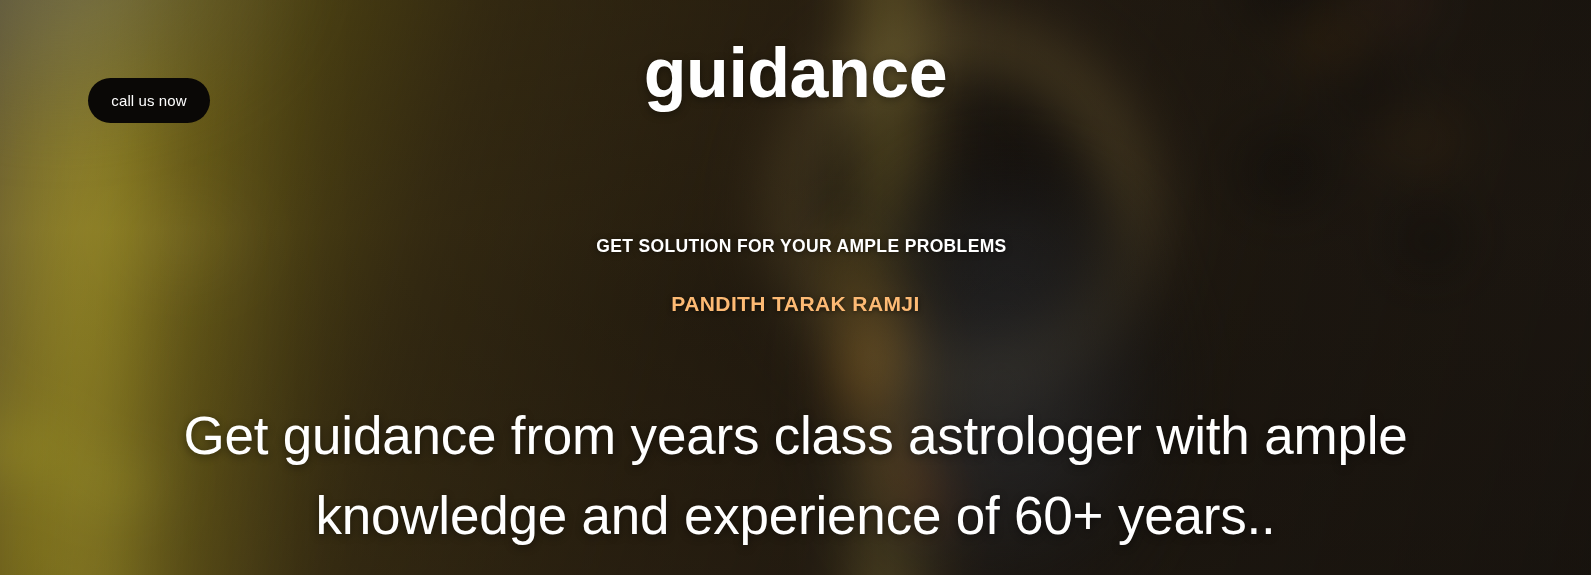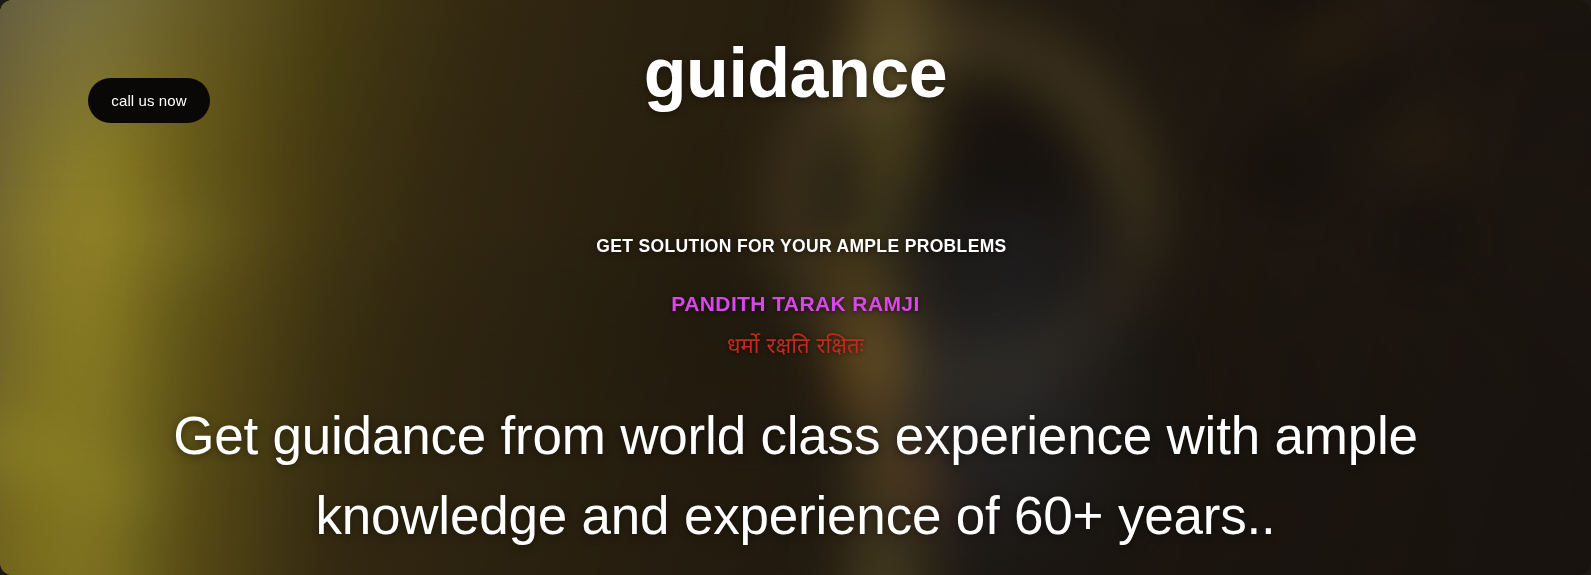--- a/index.html
+++ b/index.html
@@ -1,16 +1,16 @@
 <!DOCTYPE html>
 <html><head>
 <meta charset="utf-8">
 <title>Astrologer Hero Banner</title>
 <style>
-  * { margin:0; padding:0; box-sizing:border-box;border-radius:12px; }
+  * { margin:0; padding:0; box-sizing:border-box; }
   html, body {
     width:1591px; height:575px;
     overflow:hidden;
     background:#1d1a15;
     font-family:"Liberation Sans", sans-serif;
   }
 
   
   .hero {
     position:relative;
@@ -194,21 +194,21 @@
     letter-spacing:.35px;
     text-shadow:0 1px 6px rgba(0,0,0,.55);
     padding-left:12px;
   }
 
   
   .pandith-name {
     position:absolute;
     left:0; right:0; top:292px;
     text-align:center;
-    color:#d946ef;
+    color:#fdba74;
     font-size:21px;
     font-weight:bold;
     letter-spacing:.4px;
     text-shadow:0 1px 5px rgba(0,0,0,.6);
   }
 
   
   .sanskrit {
     position:absolute;
     left:0; right:0; top:332px;
@@ -260,21 +260,20 @@
     </button>
 
     <h1 class="headline">
       <span class="hl-line">guidance</span>
     </h1>
 
     <div class="subcaption">GET SOLUTION FOR YOUR AMPLE PROBLEMS</div>
 
     <div class="pandith-name">PANDITH TARAK RAMJI</div>
 
-    <div class="sanskrit">धर्मो रक्षति रक्षितः</div>
 
     <div class="tagline">
-      <span class="hl-line">Get guidance from world class experience with ample</span>
+      <span class="hl-line">Get guidance from years class astrologer with ample</span>
       <span class="hl-line">knowledge and experience of 60+ years..</span>
     </div>
 
   </div>
 </div>
 
 </body></html>

